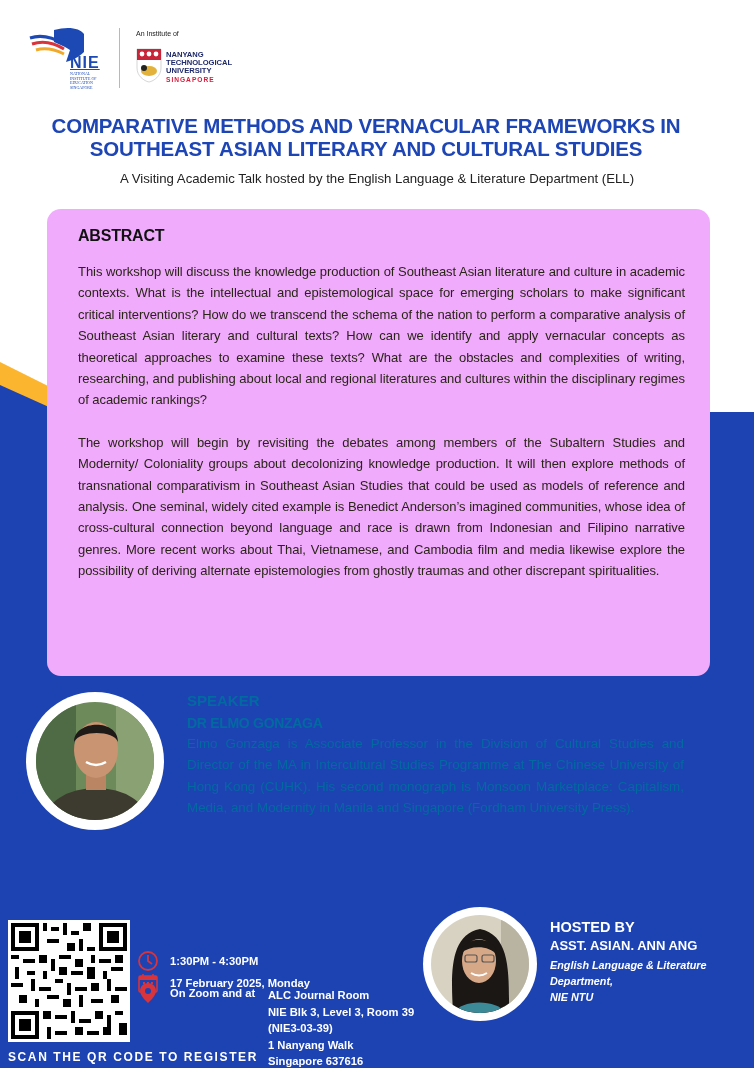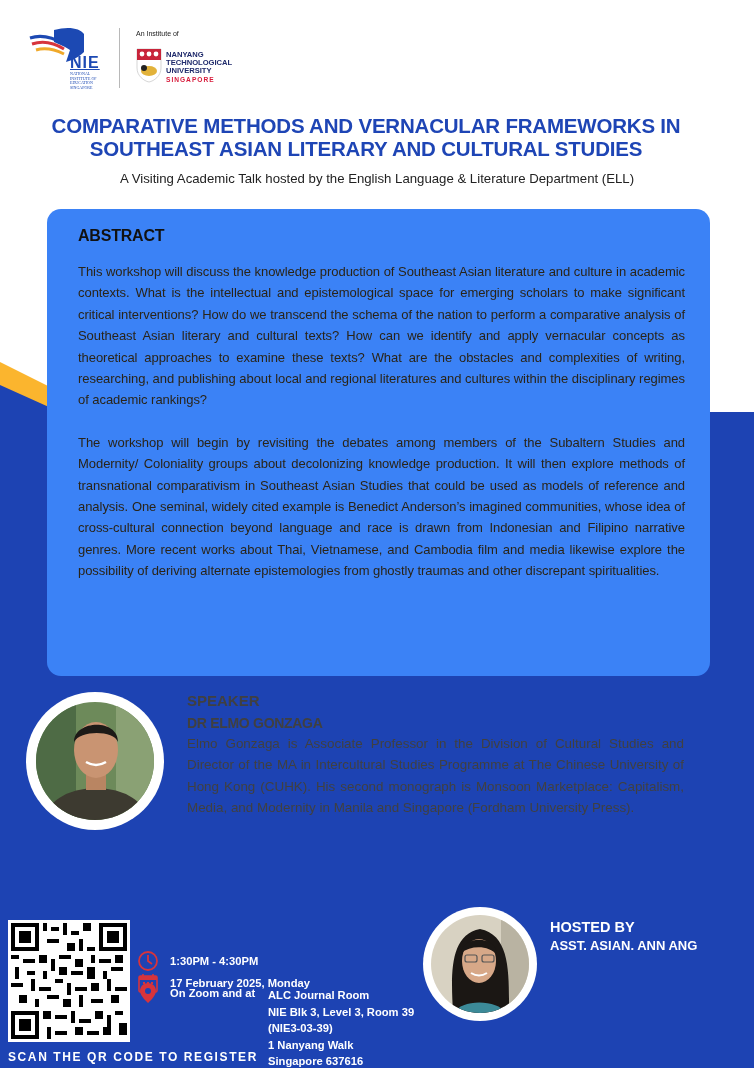--- a/index.html
+++ b/index.html
@@ -15,29 +15,29 @@
   .nie-sub { position: absolute; left: 42px; top: 48px; font-family: "Liberation Serif", serif; font-size: 4px; line-height: 4.6px; color: #1c49b3; width: 40px; }
   .logo-divider { position: absolute; left: 91px; top: 4px; width: 1px; height: 60px; background: #b8b8b8; }
   .institute-of { position: absolute; left: 108px; top: 6px; font-family: "Liberation Sans", sans-serif; font-size: 7px; color: #222; }
   .ntu-crest { position: absolute; left: 108px; top: 24px; width: 26px; height: 35px; }
   .ntu-name { position: absolute; left: 138px; top: 27px; font-family: "Liberation Sans", sans-serif; font-weight: bold; font-size: 7.6px; line-height: 8.2px; color: #1f2a6b; }
   .ntu-sg { position: absolute; left: 138px; top: 52px; font-family: "Liberation Sans", sans-serif; font-weight: bold; font-size: 6.6px; color: #d71b3b; letter-spacing: 1px; }
 
   .title { position: absolute; left: 0; top: 114px; width: 732px; text-align: center; font-family: "Liberation Sans", sans-serif; font-weight: bold; font-size: 20.5px; line-height: 23px; color: #1e45b5; z-index: 2; letter-spacing: -0.2px; }
   .subtitle { position: absolute; left: 0; top: 171px; width: 754px; text-align: center; font-family: "Liberation Sans", sans-serif; font-size: 13.2px; color: #222; z-index: 2; }
 
-  .abstract-card { position: absolute; left: 47px; top: 209px; width: 663px; height: 467px; background: #3b82f6; border-radius: 14px; z-index: 2; padding: 18px 25px 0 31px; }
+  .abstract-card { position: absolute; left: 47px; top: 209px; width: 663px; height: 467px; background: #f0abfc; border-radius: 14px; z-index: 2; padding: 18px 25px 0 31px; }
   .abstract-heading { font-family: "Liberation Sans", sans-serif; font-weight: bold; font-size: 16px; color: #111; margin-bottom: 16px; letter-spacing: -0.2px; }
   .abstract-p { font-family: "Liberation Sans", sans-serif; font-size: 13px; line-height: 21.4px; color: #2a2418; text-align: justify; letter-spacing: -0.05px; }
   .abstract-p + .abstract-p { margin-top: 21px; }
 
   .avatar-ring { position: absolute; border-radius: 50%; background: #ffffff; z-index: 2; }
   .avatar-photo { position: absolute; border-radius: 50%; overflow: hidden; }
 
-  .speaker { position: absolute; left: 187px; top: 692px; width: 497px; z-index: 2; color: #404040; }
+  .speaker { position: absolute; left: 187px; top: 692px; width: 497px; z-index: 2; color: #0369a1; }
   .speaker-label { font-family: "Liberation Sans", sans-serif; font-weight: bold; font-size: 15px; margin-bottom: 6px; }
   .speaker-name { font-family: "Liberation Sans", sans-serif; font-weight: bold; font-size: 14px; margin-bottom: 2px; letter-spacing: -0.3px; }
   .speaker-aff { font-family: "Liberation Sans", sans-serif; font-weight: bold; font-style: italic; font-size: 11.2px; margin-bottom: 1px; }
   .speaker-bio { font-family: Liberation Sans, sans-serif; font-size: 13.4px; line-height: 21.4px; text-align: justify; }
 
   .qr { position: absolute; left: 8px; top: 920px; width: 122px; height: 122px; background: #fff; z-index: 2; padding: 3px; }
   .qr svg { width: 116px; height: 116px; display: block; }
   .qr-caption { position: absolute; left: 8px; top: 1050px; font-family: "Liberation Sans", sans-serif; font-weight: bold; font-size: 12px; letter-spacing: 1.6px; color: #ffffff; z-index: 2; }
 
   .event-row { position: absolute; left: 137px; z-index: 2; display: flex; align-items: center; }
@@ -253,13 +253,18 @@
       <rect x="51" y="40" width="12" height="7" rx="2" fill="none" stroke="#555" stroke-width="1.2"></rect>
       <path d="M40 58 Q48 63 56 58" stroke="#fff" stroke-width="2" fill="none"></path>
       <path d="M24 98 C28 84 68 84 74 98 Z" fill="#3c8a98"></path>
     </svg>
   </div>
 </div>
 
 <section class="host">
   <div class="host-label">HOSTED BY</div>
   <div class="host-name">ASST. ASIAN. ANN ANG</div>
+  <div class="host-dept">
+    <div>English Language &amp; Literature</div>
+    <div>Department,</div>
+    <div>NIE NTU</div>
+  </div>
 </section>
 
 </body></html>

